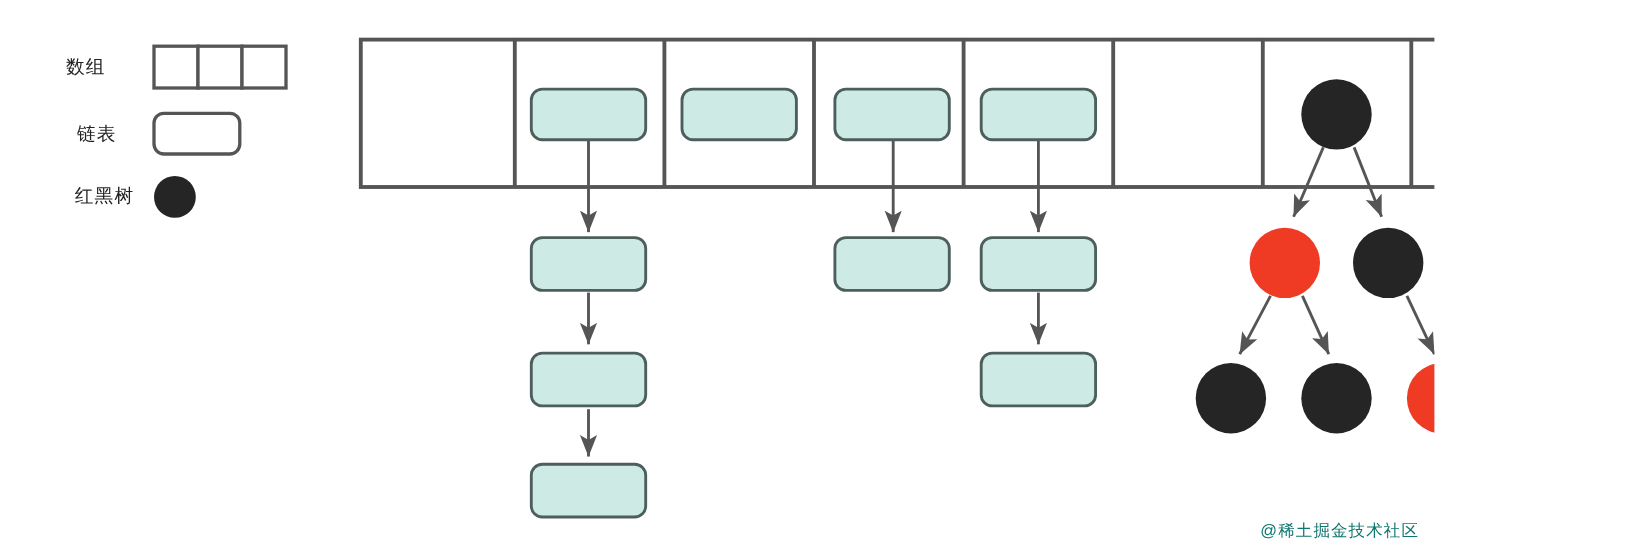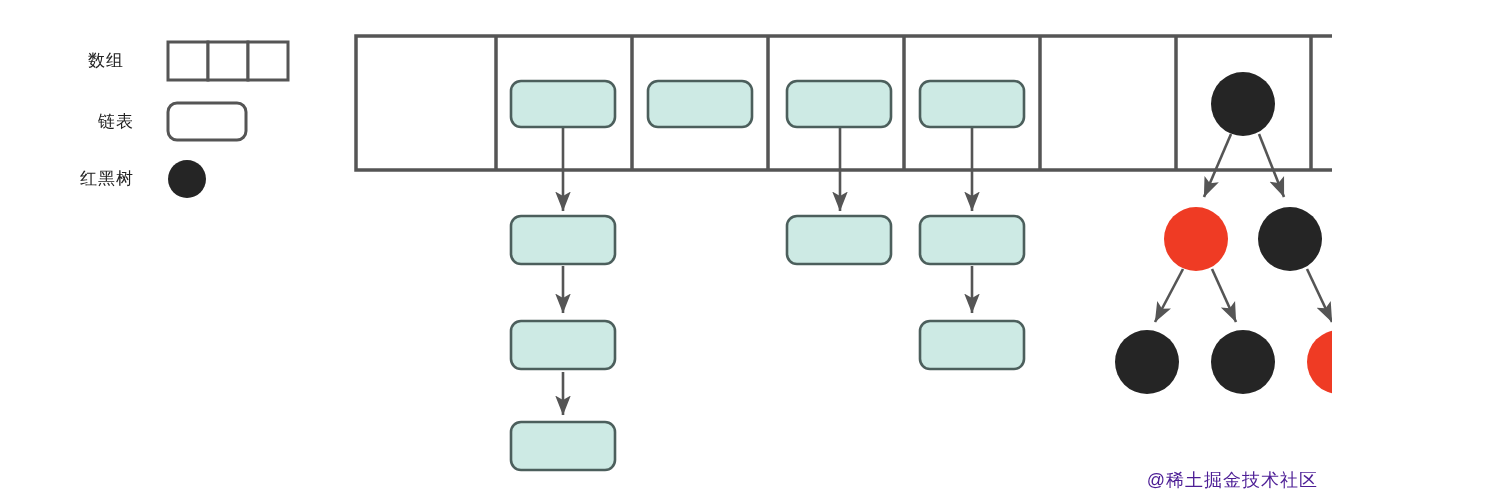--- a/index.html
+++ b/index.html
@@ -9,43 +9,42 @@
   }
   body {
     font-family: "Liberation Sans", "DejaVu Sans", sans-serif;
   }
   #canvas {
     position: relative;
     width: 1304px;
     height: 500px;
     background: #ffffff;
     overflow: hidden;
-    margin-left: 28px;
   }
   #diagram-svg {
     position: absolute;
     left: 0;
     top: 0;
     width: 1486px;
     height: 500px;
   }
   .legend-label {
     position: absolute;
     font-size: 17px;
     color: #222222;
     letter-spacing: 1px;
     white-space: nowrap;
     line-height: 1;
   }
   .watermark {
     position: absolute;
     right: 14px;
     bottom: 8px;
-    font-size: 18px;
-    color: #4c1d95;
+    font-size: 15px;
+    color: #0f766e;
     letter-spacing: 1px;
     white-space: nowrap;
   }
 </style>
 </head>
 <body>
 
 <div id="canvas">
 
   <svg id="diagram-svg" viewBox="0 0 1486 500">
@@ -114,17 +113,17 @@
       <circle cx="1168" cy="239" r="32" fill="#ef3b24"></circle>
       <circle cx="1262" cy="239" r="32" fill="#252525"></circle>
       <circle cx="1119" cy="362" r="32" fill="#252525"></circle>
       <circle cx="1215" cy="362" r="32" fill="#252525"></circle>
       <circle cx="1311" cy="362" r="32" fill="#ef3b24"></circle>
     </g>
   </svg>
 
   <div class="legend-label" style="left:60px; top:52px;">数组</div>
   <div class="legend-label" style="left:70px; top:113px;">链表</div>
-  <div class="legend-label" style="left:52px; top:170px;">红黑树</div>
+  <div class="legend-label" style="left:68px; top:170px;">红黑树</div>
 
   <div class="watermark">@稀土掘金技术社区</div>
 
 </div>
 
 </body></html>

